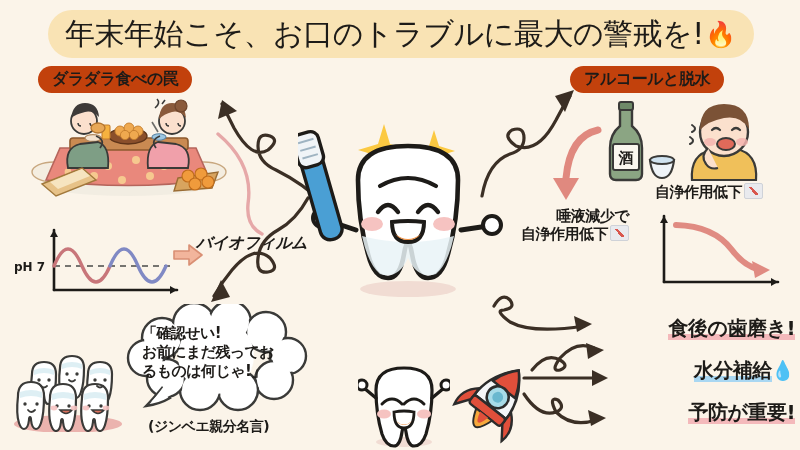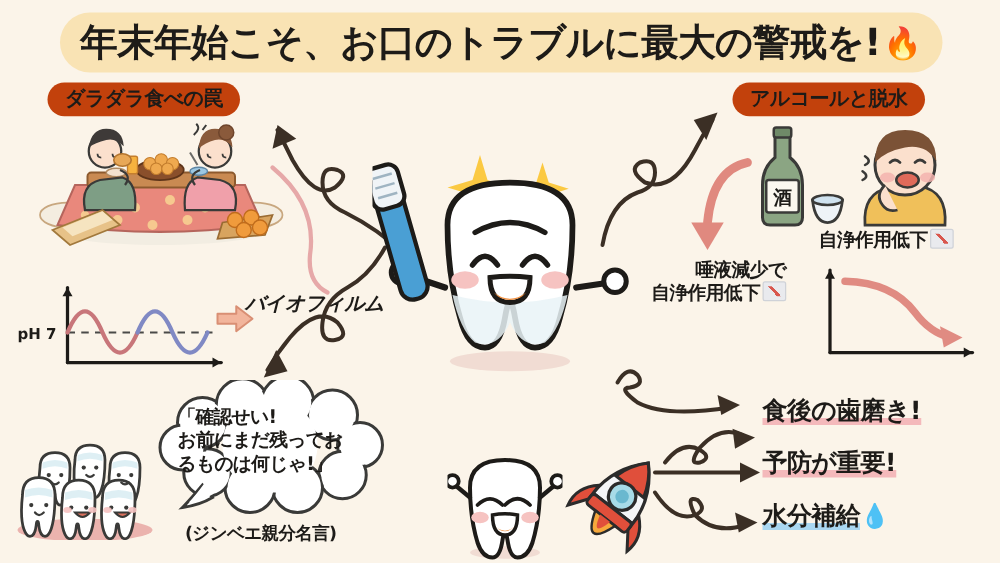--- a/index.html
+++ b/index.html
@@ -12,34 +12,34 @@
   #stage{position:relative;width:800px;height:450px;overflow:hidden;background:#fbf4e9;}
   .abs{position:absolute;}
 
   
   #title-bar{
     left:48px;top:10px;width:706px;height:48px;
     background:#f9e3b4;border-radius:26px;
     display:flex;align-items:center;justify-content:center;
   }
   #title-text{
-    font-size:30px;font-weight:bold;color:#1d1b18;
+    font-size:30px;font-weight:normal;color:#1d1b18;
     letter-spacing:-0.5px;white-space:nowrap;
     font-family:"DejaVu Sans","Liberation Sans",sans-serif;
   }
   .fire{font-size:25px;margin-left:2px;}
 
   
   .badge{
     background:#c2410c;border-radius:14px;
     padding:3px 14px;font-size:16px;font-weight:bold;color:#1d1b18;
     white-space:nowrap;letter-spacing:-0.5px;
   }
   #badge-left{left:38px;top:66px;}
-  #badge-right{left:586px;top:66px;}
+  #badge-right{left:570px;top:66px;}
 
   
   .lbl{font-weight:bold;color:#1d1b18;white-space:nowrap;letter-spacing:-0.5px;}
   #acid-label{left:20px;top:193px;font-size:17px;}
   #biofilm-label{left:196px;top:234px;font-size:16px;line-height:1.12;text-align:center;font-style:italic;}
   #saliva-label{left:521px;top:208px;font-size:15px;line-height:1.15;text-align:right;}
   #selfclean-label{left:655px;top:183px;font-size:15px;}
   #newyear-label{left:352px;top:303px;font-size:23px;line-height:1.15;}
   #quote-credit{left:148px;top:418px;font-size:14px;}
 
@@ -60,21 +60,21 @@
     background:linear-gradient(transparent 62%, #fae2a8 62%, #fae2a8 96%, transparent 96%);
   }
   
   .ul-pink{background:linear-gradient(transparent 76%, #f4b9bb 76%, #f4b9bb 100%);}
   .ul-blue{background:linear-gradient(transparent 76%, #a9d7f2 76%, #a9d7f2 100%);}
 
   
   #action-list{left:610px;top:315px;width:185px;}
   .action-item{
     font-size:20px;font-weight:bold;color:#1d1b18;
-    white-space:nowrap;letter-spacing:-0.5px;margin-bottom:15px;
+    white-space:nowrap;letter-spacing:-0.5px;margin-bottom:15px;text-align:right;
   }
 
   
   #quote-bubble{
     left:122px;top:310px;width:190px;height:96px;
   }
   #quote-text{
     position:absolute;left:20px;top:14px;width:162px;
     font-size:15px;font-weight:bold;color:#1d1b18;line-height:1.28;
     letter-spacing:-0.6px;z-index:3;
@@ -425,20 +425,20 @@
   <svg class="abs" style="left:520px;top:386px;" width="106" height="46" viewBox="0 0 106 46">
     <path d="M4 8 Q20 32 36 26 Q46 22 38 14 Q28 10 36 26 Q52 42 76 34" fill="none" stroke="#3b2f25" stroke-width="3.2" stroke-linecap="round"></path>
     <path d="M86 32 l-18 -8 l3 16 z" fill="#3b2f25"></path>
   </svg>
 
   <div class="abs" id="action-list">
     <div class="action-item">
       <span class="ul-pink">食後の歯磨き!</span>
     </div>
     <div class="action-item">
+      <span class="ul-blue">水分補給</span><span class="emoji" style="font-size:19px">💧</span>
+    </div>
+    <div class="action-item">
       <span class="ul-pink">予防が重要!</span>
     </div>
-    <div class="action-item">
-      <span class="ul-blue">水分補給</span><span class="emoji" style="font-size:19px">💧</span>
-    </div>
   </div>
 
 </div>
 
 </body></html>

